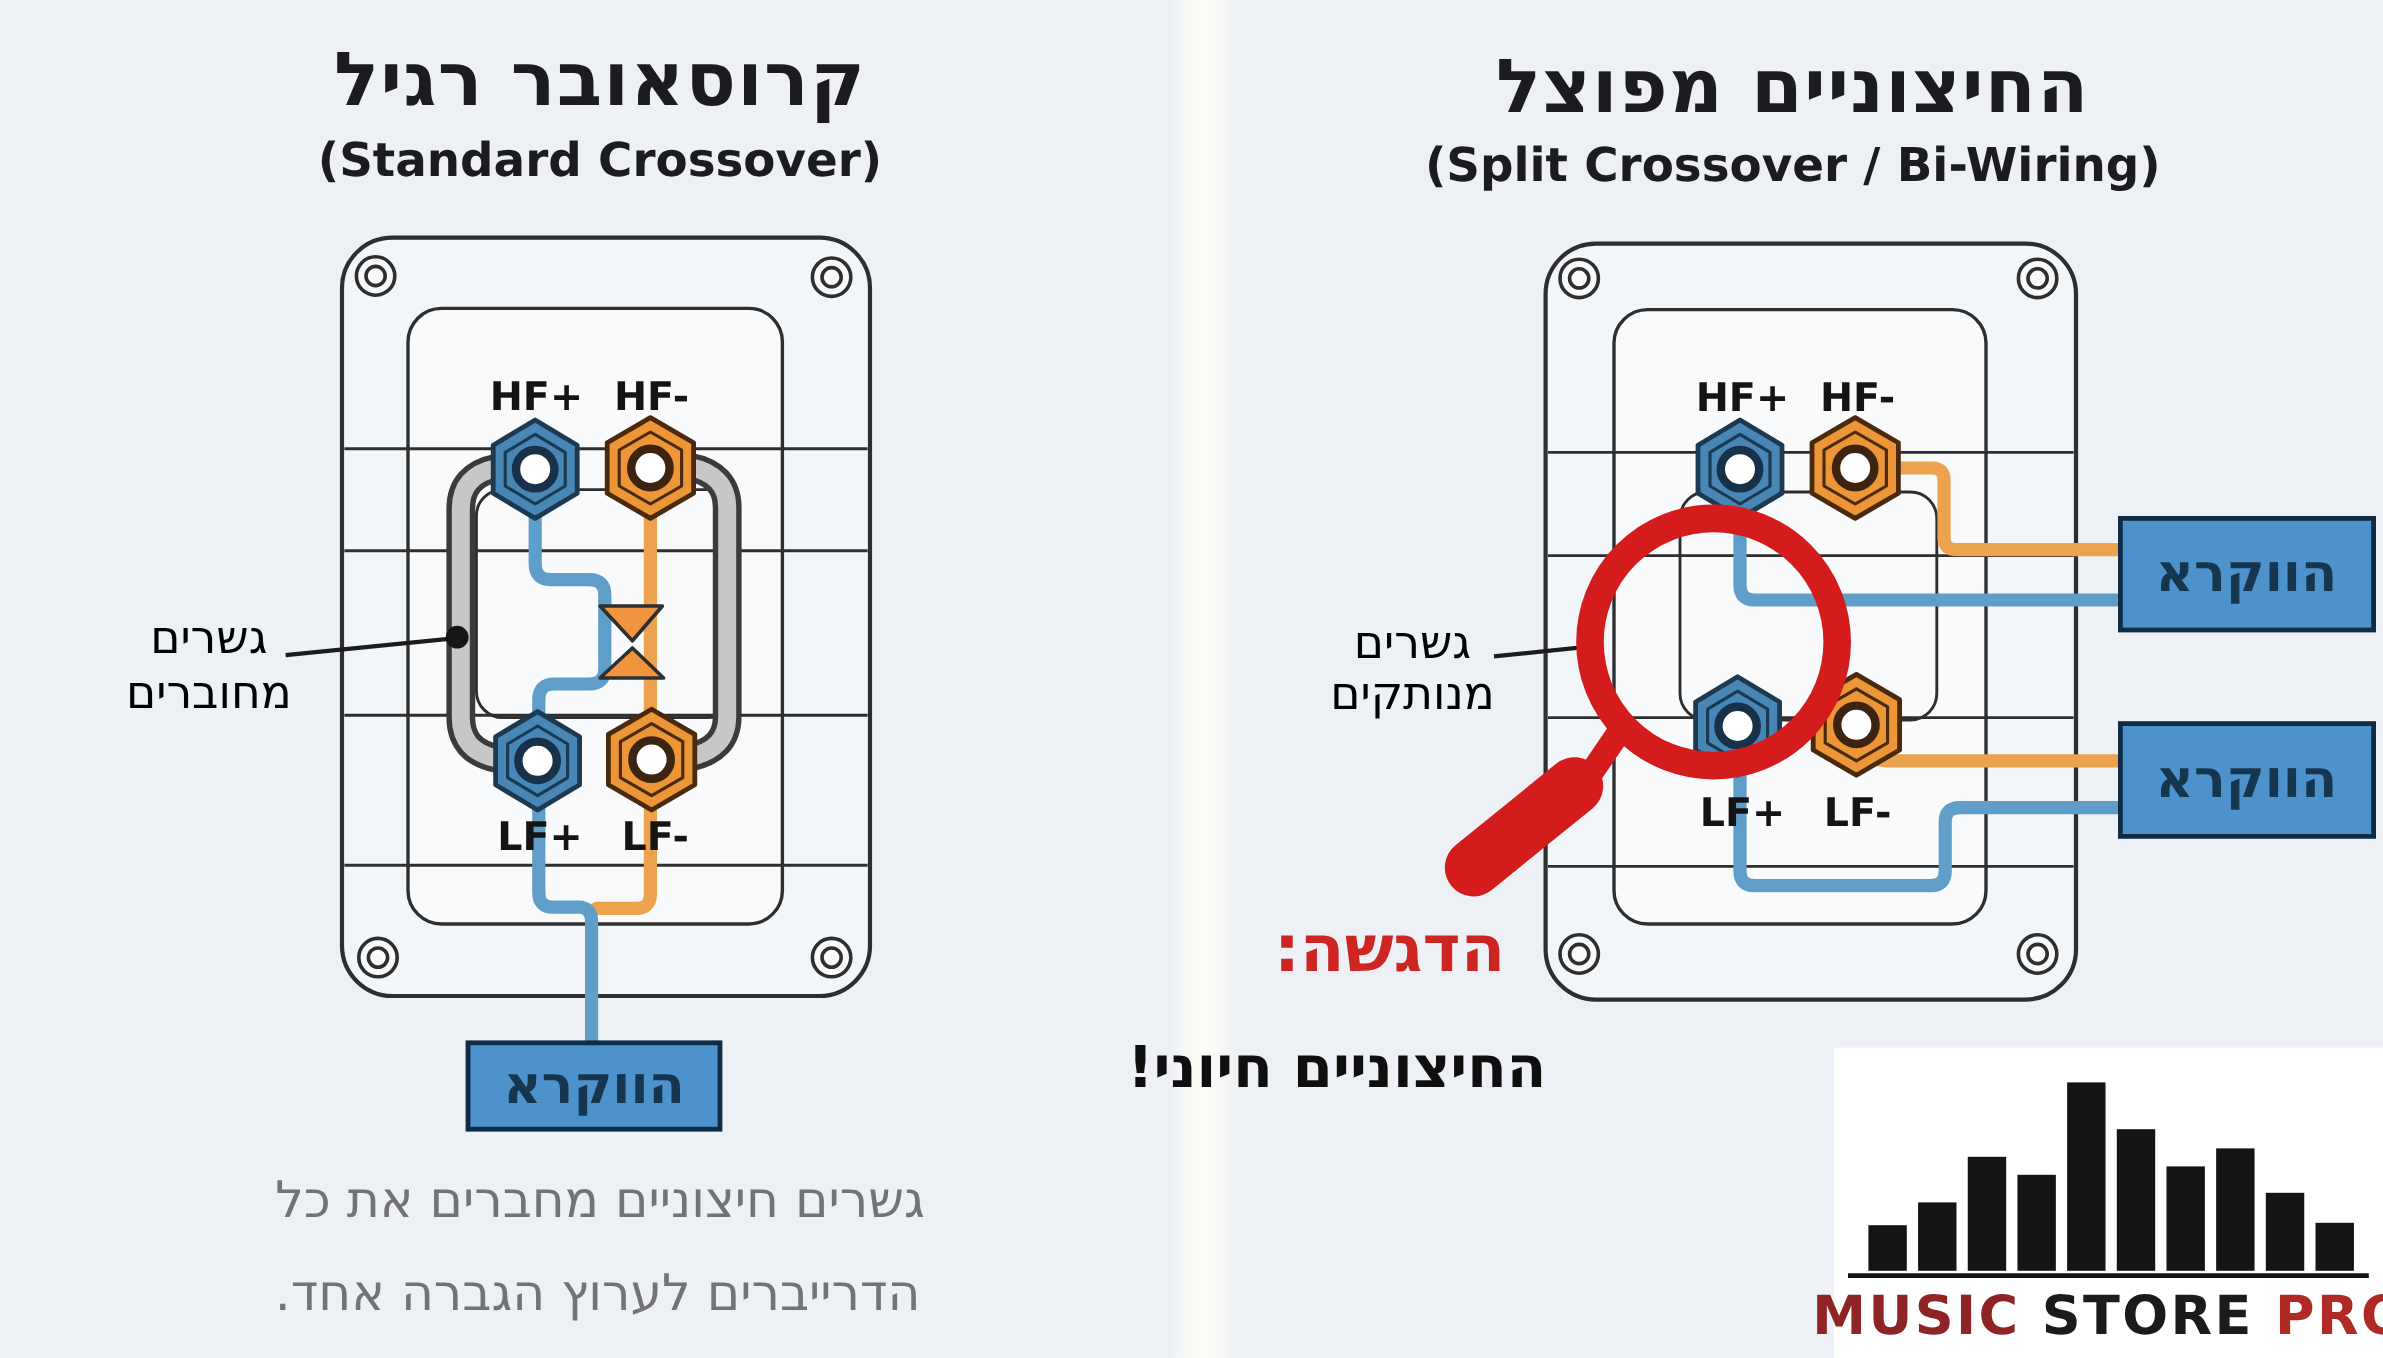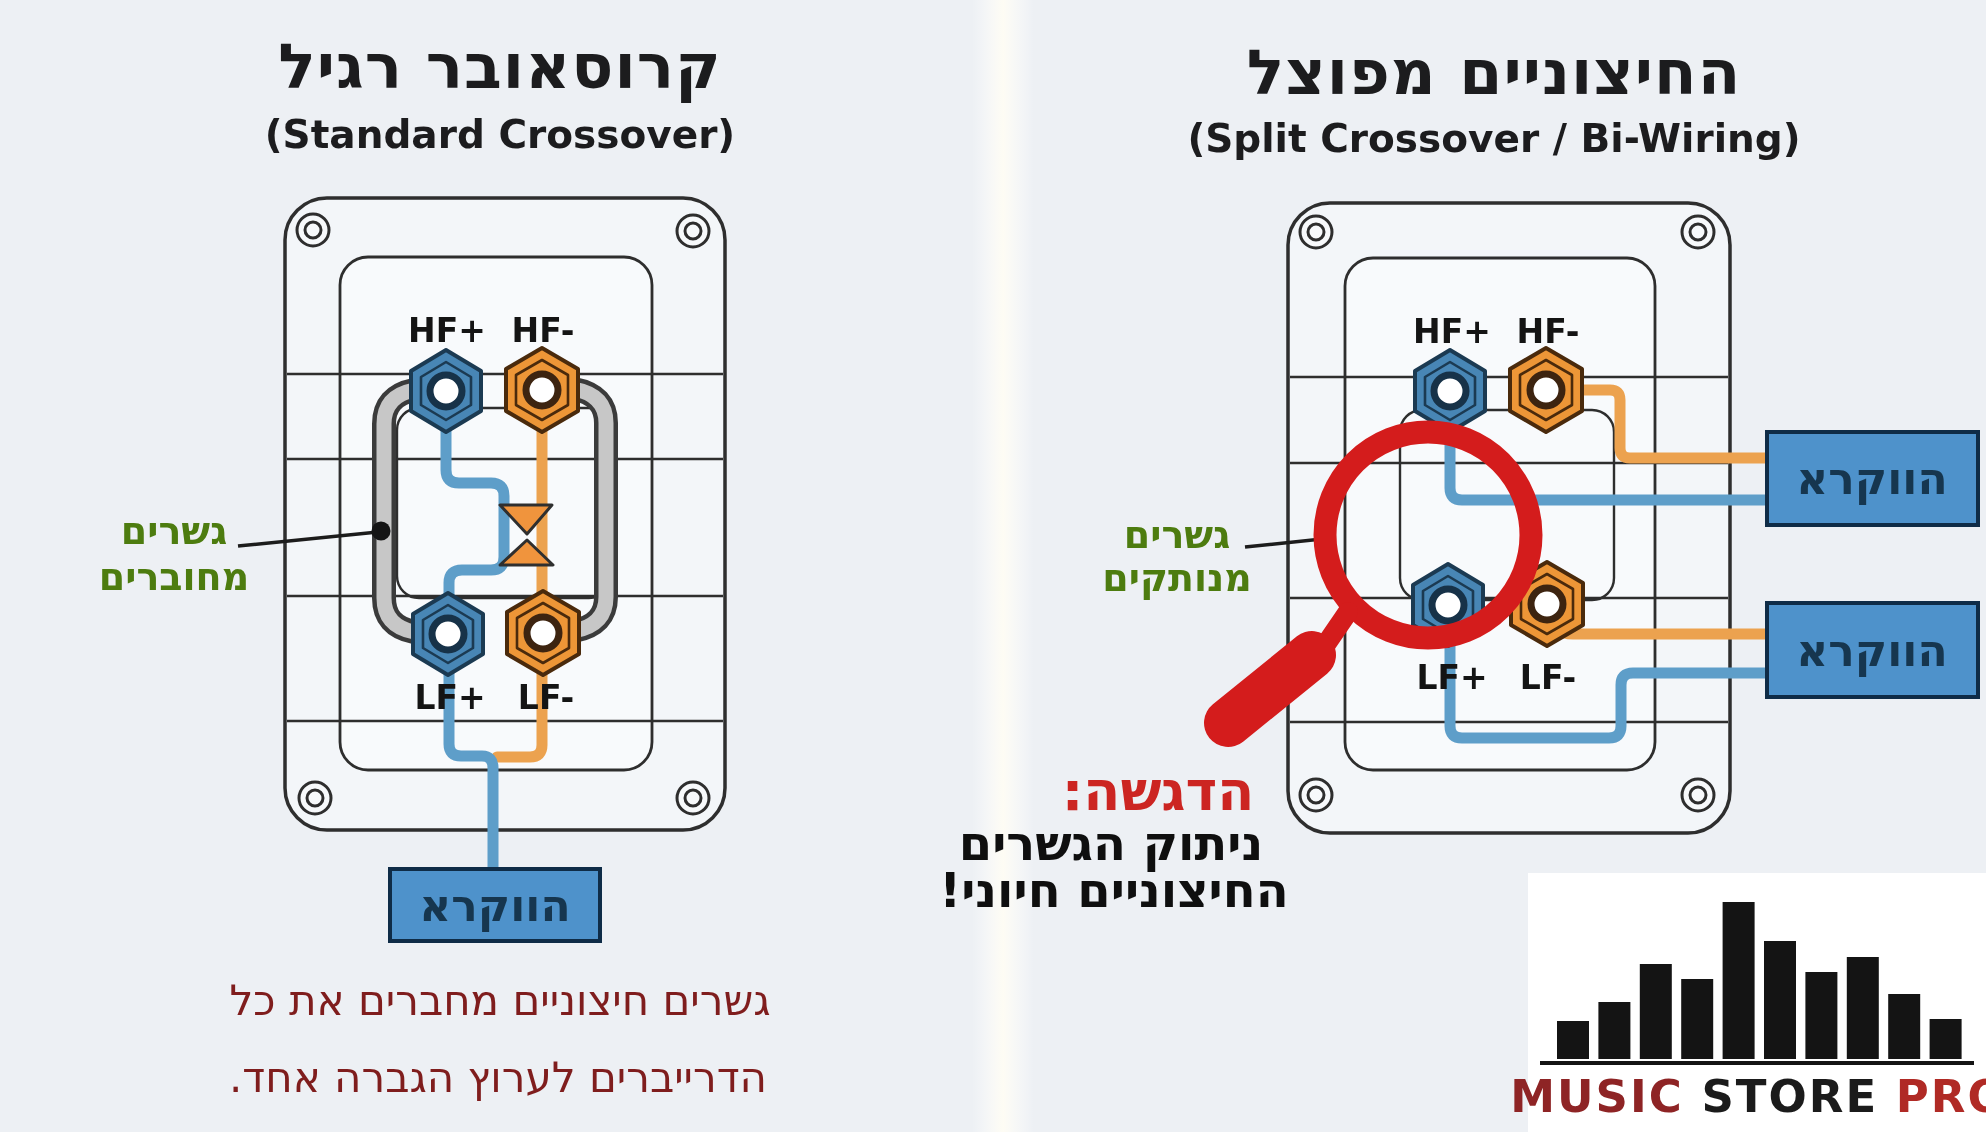--- a/index.html
+++ b/index.html
@@ -6,23 +6,23 @@
   .canvas{
     position:relative;width:1986px;height:1132px;overflow:hidden;
     background:#edf0f4;
     font-family:"DejaVu Sans","Liberation Sans",sans-serif;
   }
   svg.layer{position:absolute;left:0;top:0;}
   .t{position:absolute;transform:translate(-50%,-50%);white-space:nowrap;color:#1c1c1e;z-index:3;}
   .title{font-size:62px;font-weight:700;letter-spacing:1px;text-align:center;}
   .subtitle{font-size:39px;font-weight:700;}
   .post-label{font-size:33px;font-weight:700;color:#141414;}
-  .side-label{font-size:38px;color:#4d7c0f;font-weight:bold;}
+  .side-label{font-size:38px;color:#000000;}
   .box-label{font-size:44px;font-weight:700;color:#16364f;}
-  .caption{font-size:42px;color:#7f1d1d;}
+  .caption{font-size:42px;color:#737373;}
   .emph-head{font-size:54px;font-weight:700;color:#cc2522;}
   .emph-line{font-size:48px;font-weight:800;color:#0f0f0f;}
   .logo-text{font-size:45px;font-weight:800;letter-spacing:2px;}
   .logo-text .m{color:#8e2425;}
   .logo-text .s{color:#1b1b1b;}
   .logo-text .p{color:#b02a25;}
 </style>
 </head>
 <body>
 
@@ -217,21 +217,20 @@
   <div class="t side-label" style="left:1177px;top:578px;" dir="rtl">מנותקים</div>
 
   <div class="t box-label" style="left:495px;top:905px;" dir="rtl">הווקרא</div>
   <div class="t box-label" style="left:1872px;top:478px;" dir="rtl">הווקרא</div>
   <div class="t box-label" style="left:1872px;top:650px;" dir="rtl">הווקרא</div>
 
   <div class="t caption" style="left:500px;top:1000px;" dir="rtl">גשרים חיצוניים מחברים את כל</div>
   <div class="t caption" style="left:498px;top:1077px;" dir="rtl">הדרייברים לערוץ הגברה אחד.</div>
 
   <div class="t emph-head" style="left:1158px;top:791px;" dir="rtl">הדגשה:</div>
-  <div class="t emph-line" style="left:1111px;top:843px;" dir="rtl">ניתוק הגשרים</div>
   <div class="t emph-line" style="left:1114px;top:890px;text-align:right;" dir="rtl">החיצוניים חיוני!</div>
 
   <div class="t logo-text" style="left:1759px;top:1096px;">
     <span class="m">MUSIC</span>
     <span class="s">STORE</span>
     <span class="p">PRO</span>
   </div>
 
 </div>
 

